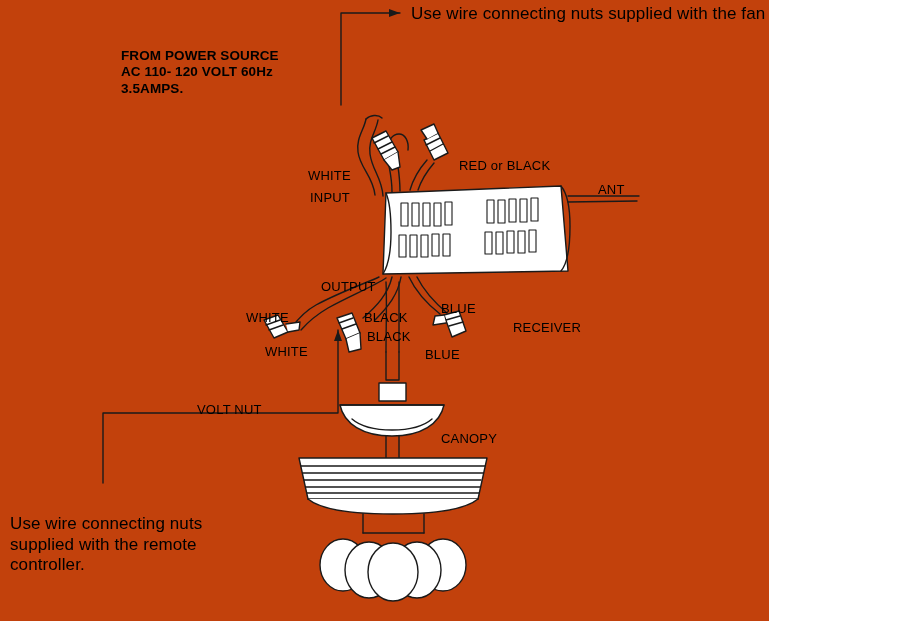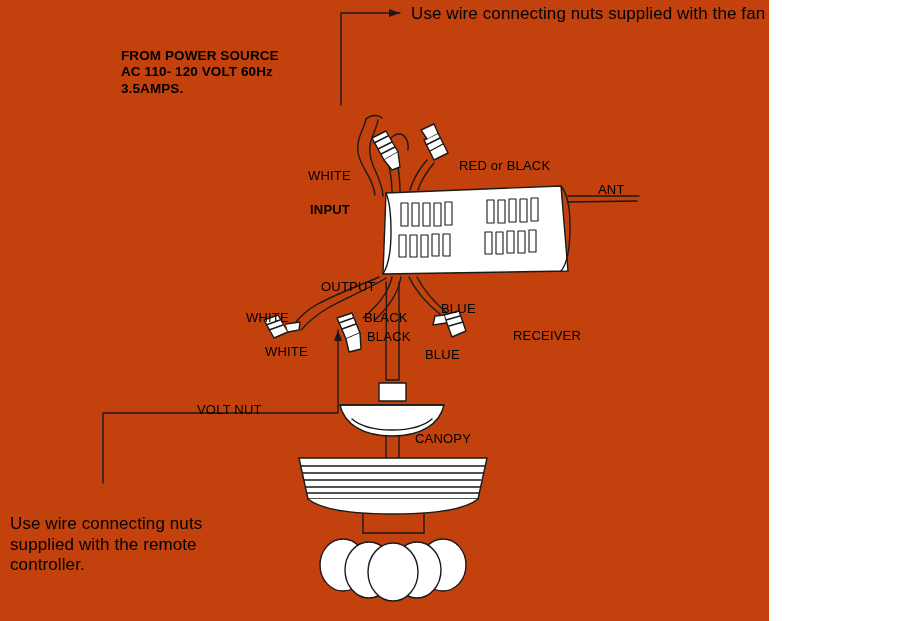--- a/index.html
+++ b/index.html
@@ -198,43 +198,43 @@
   </svg>
 
   <div class="lbl lbl-big" style="left:411px; top:4px;">Use wire connecting nuts supplied with the fan</div>
 
   <div class="lbl lbl-bold" style="left:105px; top:48px;margin-left:16px;">FROM POWER SOURCE
 AC 110- 120 VOLT 60Hz
 3.5AMPS.</div>
 
   <div class="lbl lbl-small" style="left:308px; top:168px;">WHITE</div>
 
-  <div class="lbl lbl-small" style="left:310px; top:202px;font-weight:bold;">INPUT</div>
+  <div class="lbl lbl-small" style="left:310px; top:190px;">INPUT</div>
 
   <div class="lbl lbl-small" style="left:459px; top:158px;">RED or BLACK</div>
 
   <div class="lbl lbl-small" style="left:598px; top:182px;">ANT</div>
 
   <div class="lbl lbl-small" style="left:305px; top:279px;margin-left:16px;">OUTPUT</div>
 
   <div class="lbl lbl-small" style="left:246px; top:310px;">WHITE</div>
 
   <div class="lbl lbl-small" style="left:265px; top:344px;">WHITE</div>
 
   <div class="lbl lbl-small" style="left:364px; top:310px;">BLACK</div>
 
   <div class="lbl lbl-small" style="left:367px; top:329px;">BLACK</div>
 
   <div class="lbl lbl-small" style="left:441px; top:301px;">BLUE</div>
 
   <div class="lbl lbl-small" style="left:425px; top:347px;">BLUE</div>
 
-  <div class="lbl lbl-small" style="left:505px; top:328px;padding-left:8px;">RECEIVER</div>
+  <div class="lbl lbl-small" style="left:505px; top:320px;padding-left:8px;">RECEIVER</div>
 
   <div class="lbl lbl-small" style="left:197px; top:402px;">VOLT NUT</div>
 
-  <div class="lbl lbl-small" style="left:415px; top:431px;text-align:center;">CANOPY</div>
+  <div class="lbl lbl-small" style="left:441px; top:431px;text-align:center;">CANOPY</div>
 
   <div class="lbl lbl-big" style="left:10px; top:514px;">Use wire connecting nuts
 supplied with the remote
 controller.</div>
 
 </div>
 
 </body></html>

